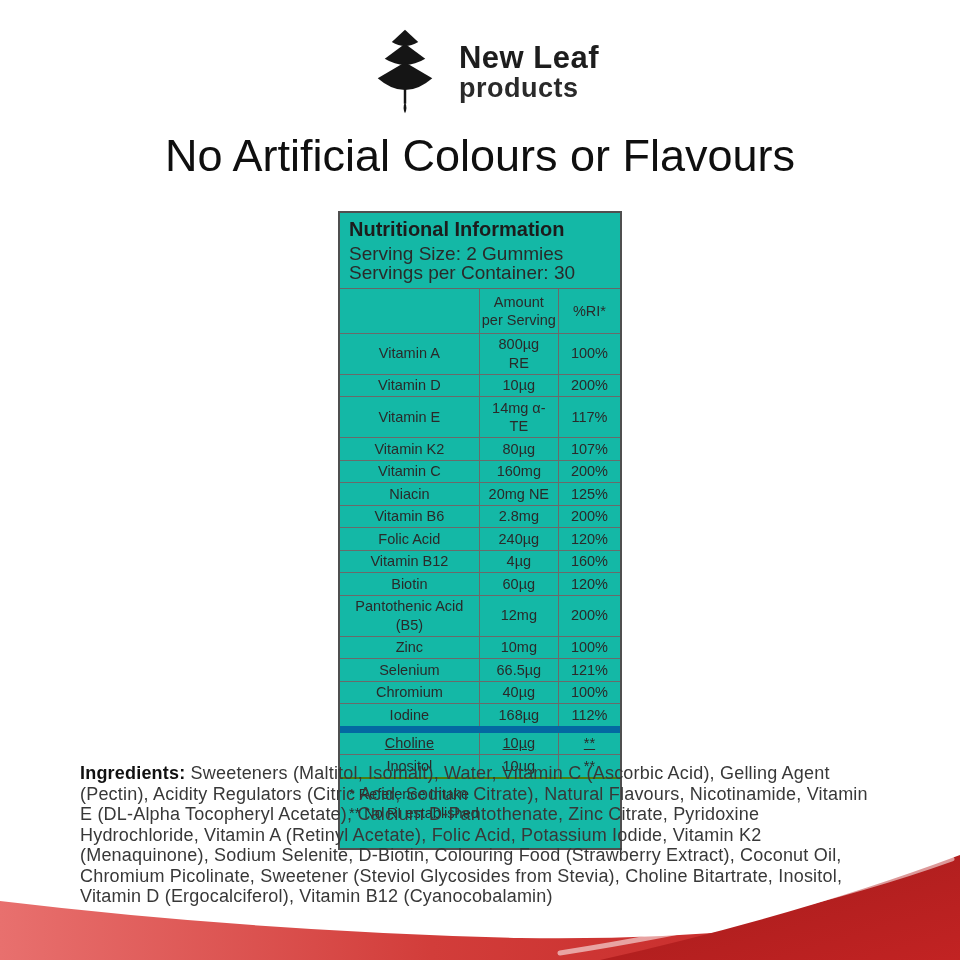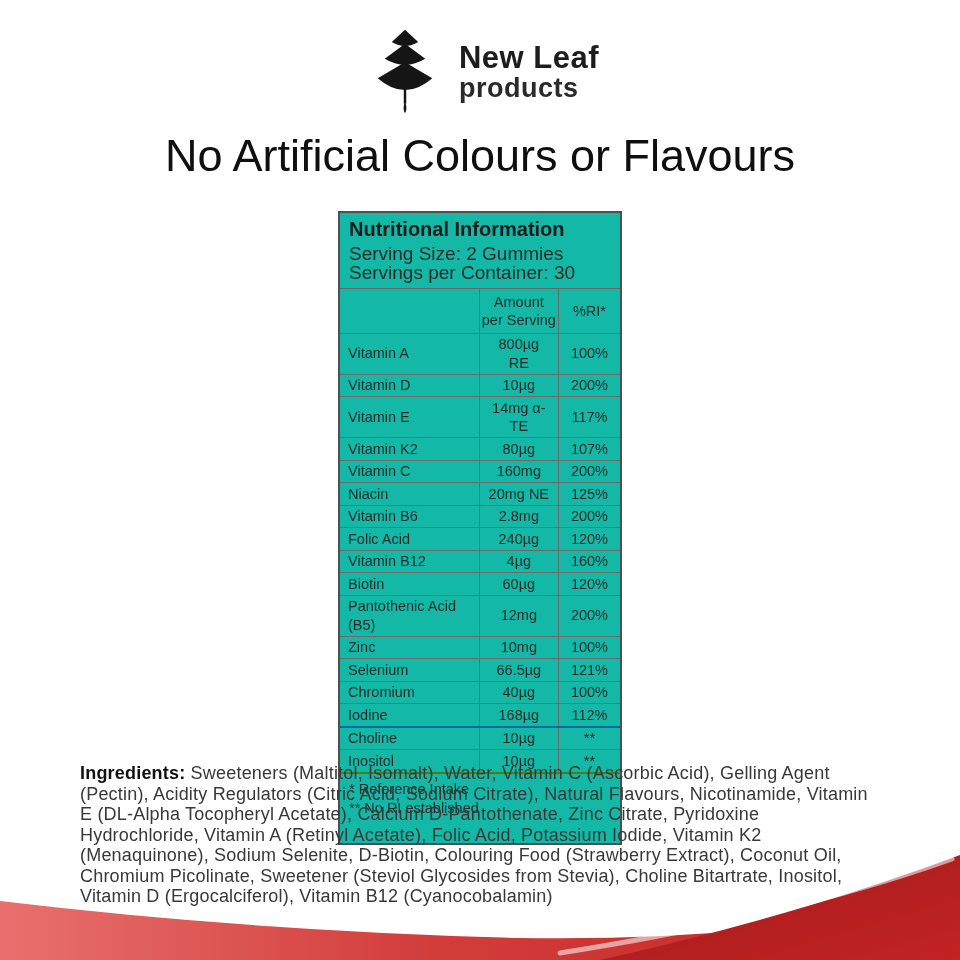--- a/index.html
+++ b/index.html
@@ -50,27 +50,27 @@
     border-collapse: collapse;
     border-style: hidden; 
     font-size: 14.5px; color: #2a2a2a;
   }
   table.nt th, table.nt td { border: 1px solid #6a6a6a; }
   table.nt th {
     font-weight: 400; text-align: center; padding: 3px 2px; line-height: 18px;
     height: 44px; vertical-align: middle;
   }
   table.nt td { padding: 1.5px 8px; line-height: 18.5px; }
-  td.c-name { width: 165px; text-align: left; }
+  td.c-name { width: 165px; text-align: center; }
   td.c-amt  { width: 89px;  text-align: center; }
   td.c-ri   { width: 66px;  text-align: center; }
   th.h-name { width: 165px; }
   th.h-amt  { width: 89px; }
   th.h-ri   { width: 66px; }
-  tbody.no-ri tr:first-child td { border-top: 2px solid #0369a1; }
+  tbody.no-ri tr:first-child td { border-top: 7px solid #0369a1; text-decoration: underline; }
   .nt-foot { border-top: 2px solid #4d7c0f; padding: 6px 9px 25px 9px; }
   .nt-foot div { font-size: 14.5px; line-height: 19px; color: #2a2a2a; }
 
   
   .ingredients {
     position: absolute; top: 763px; left: 50%; transform: translateX(-50%);
     width: 800px;
     text-align: left;
     font-size: 18px; line-height: 20.5px; color: #383838;
     letter-spacing: 0.2px;

